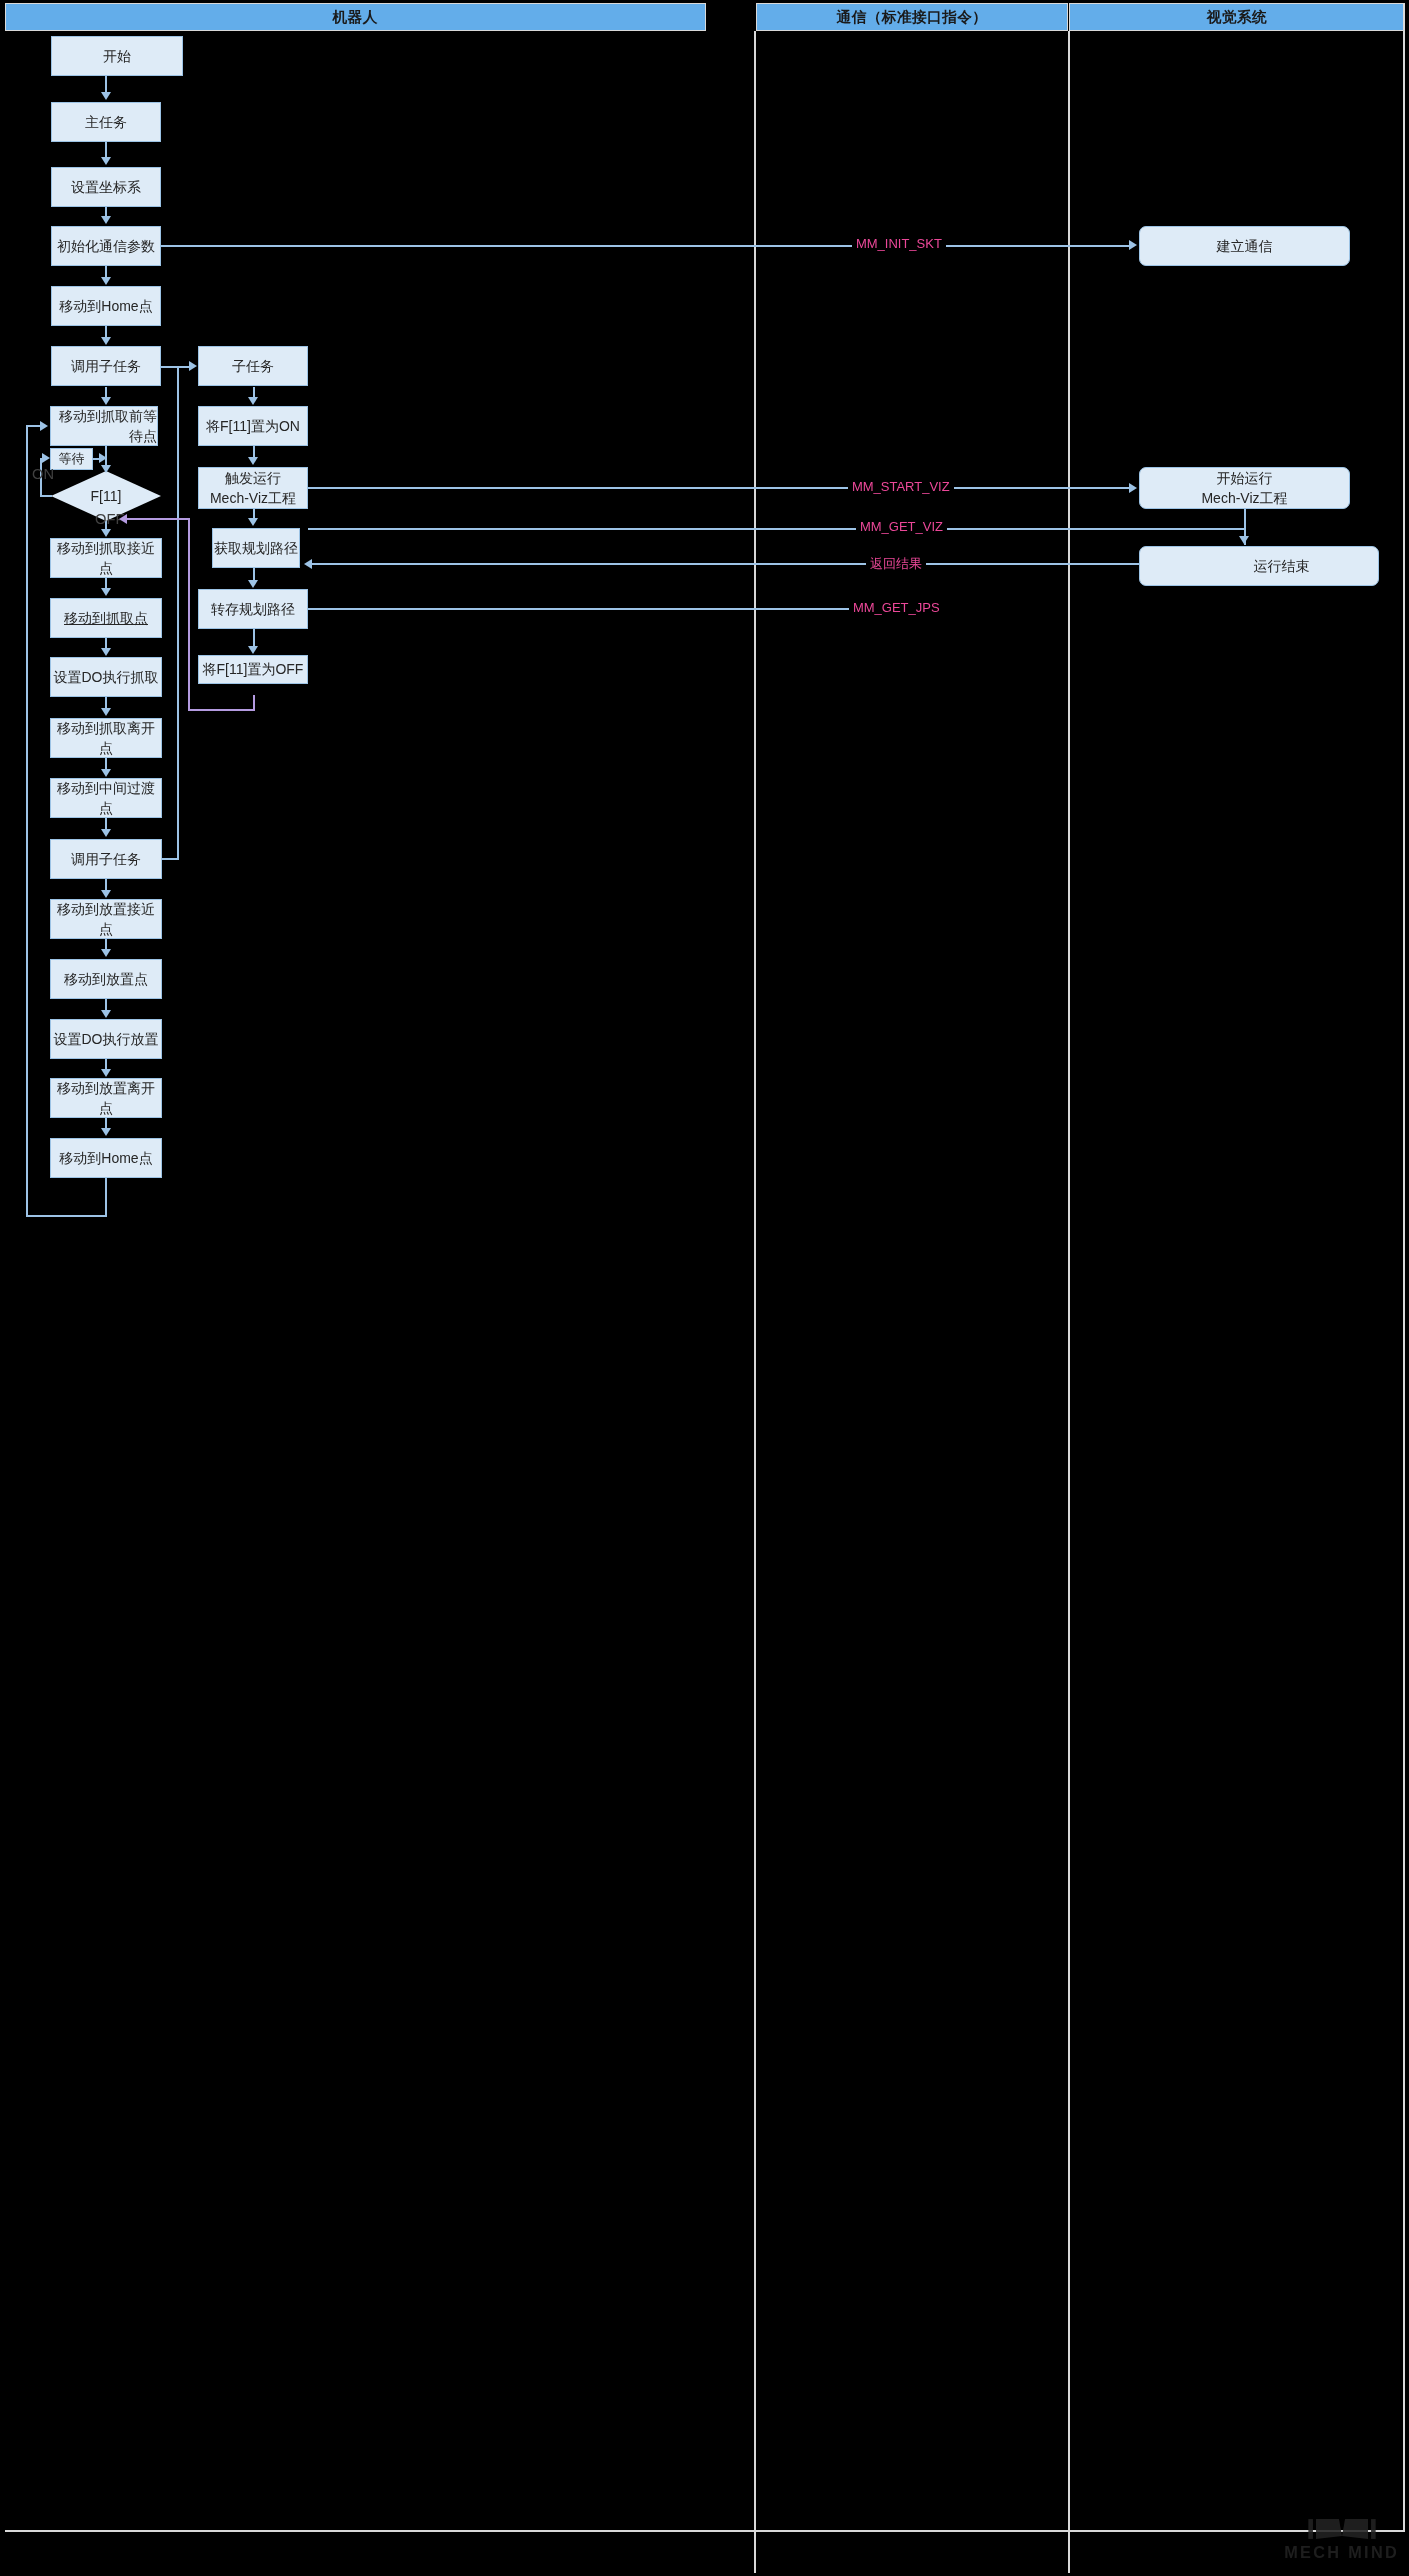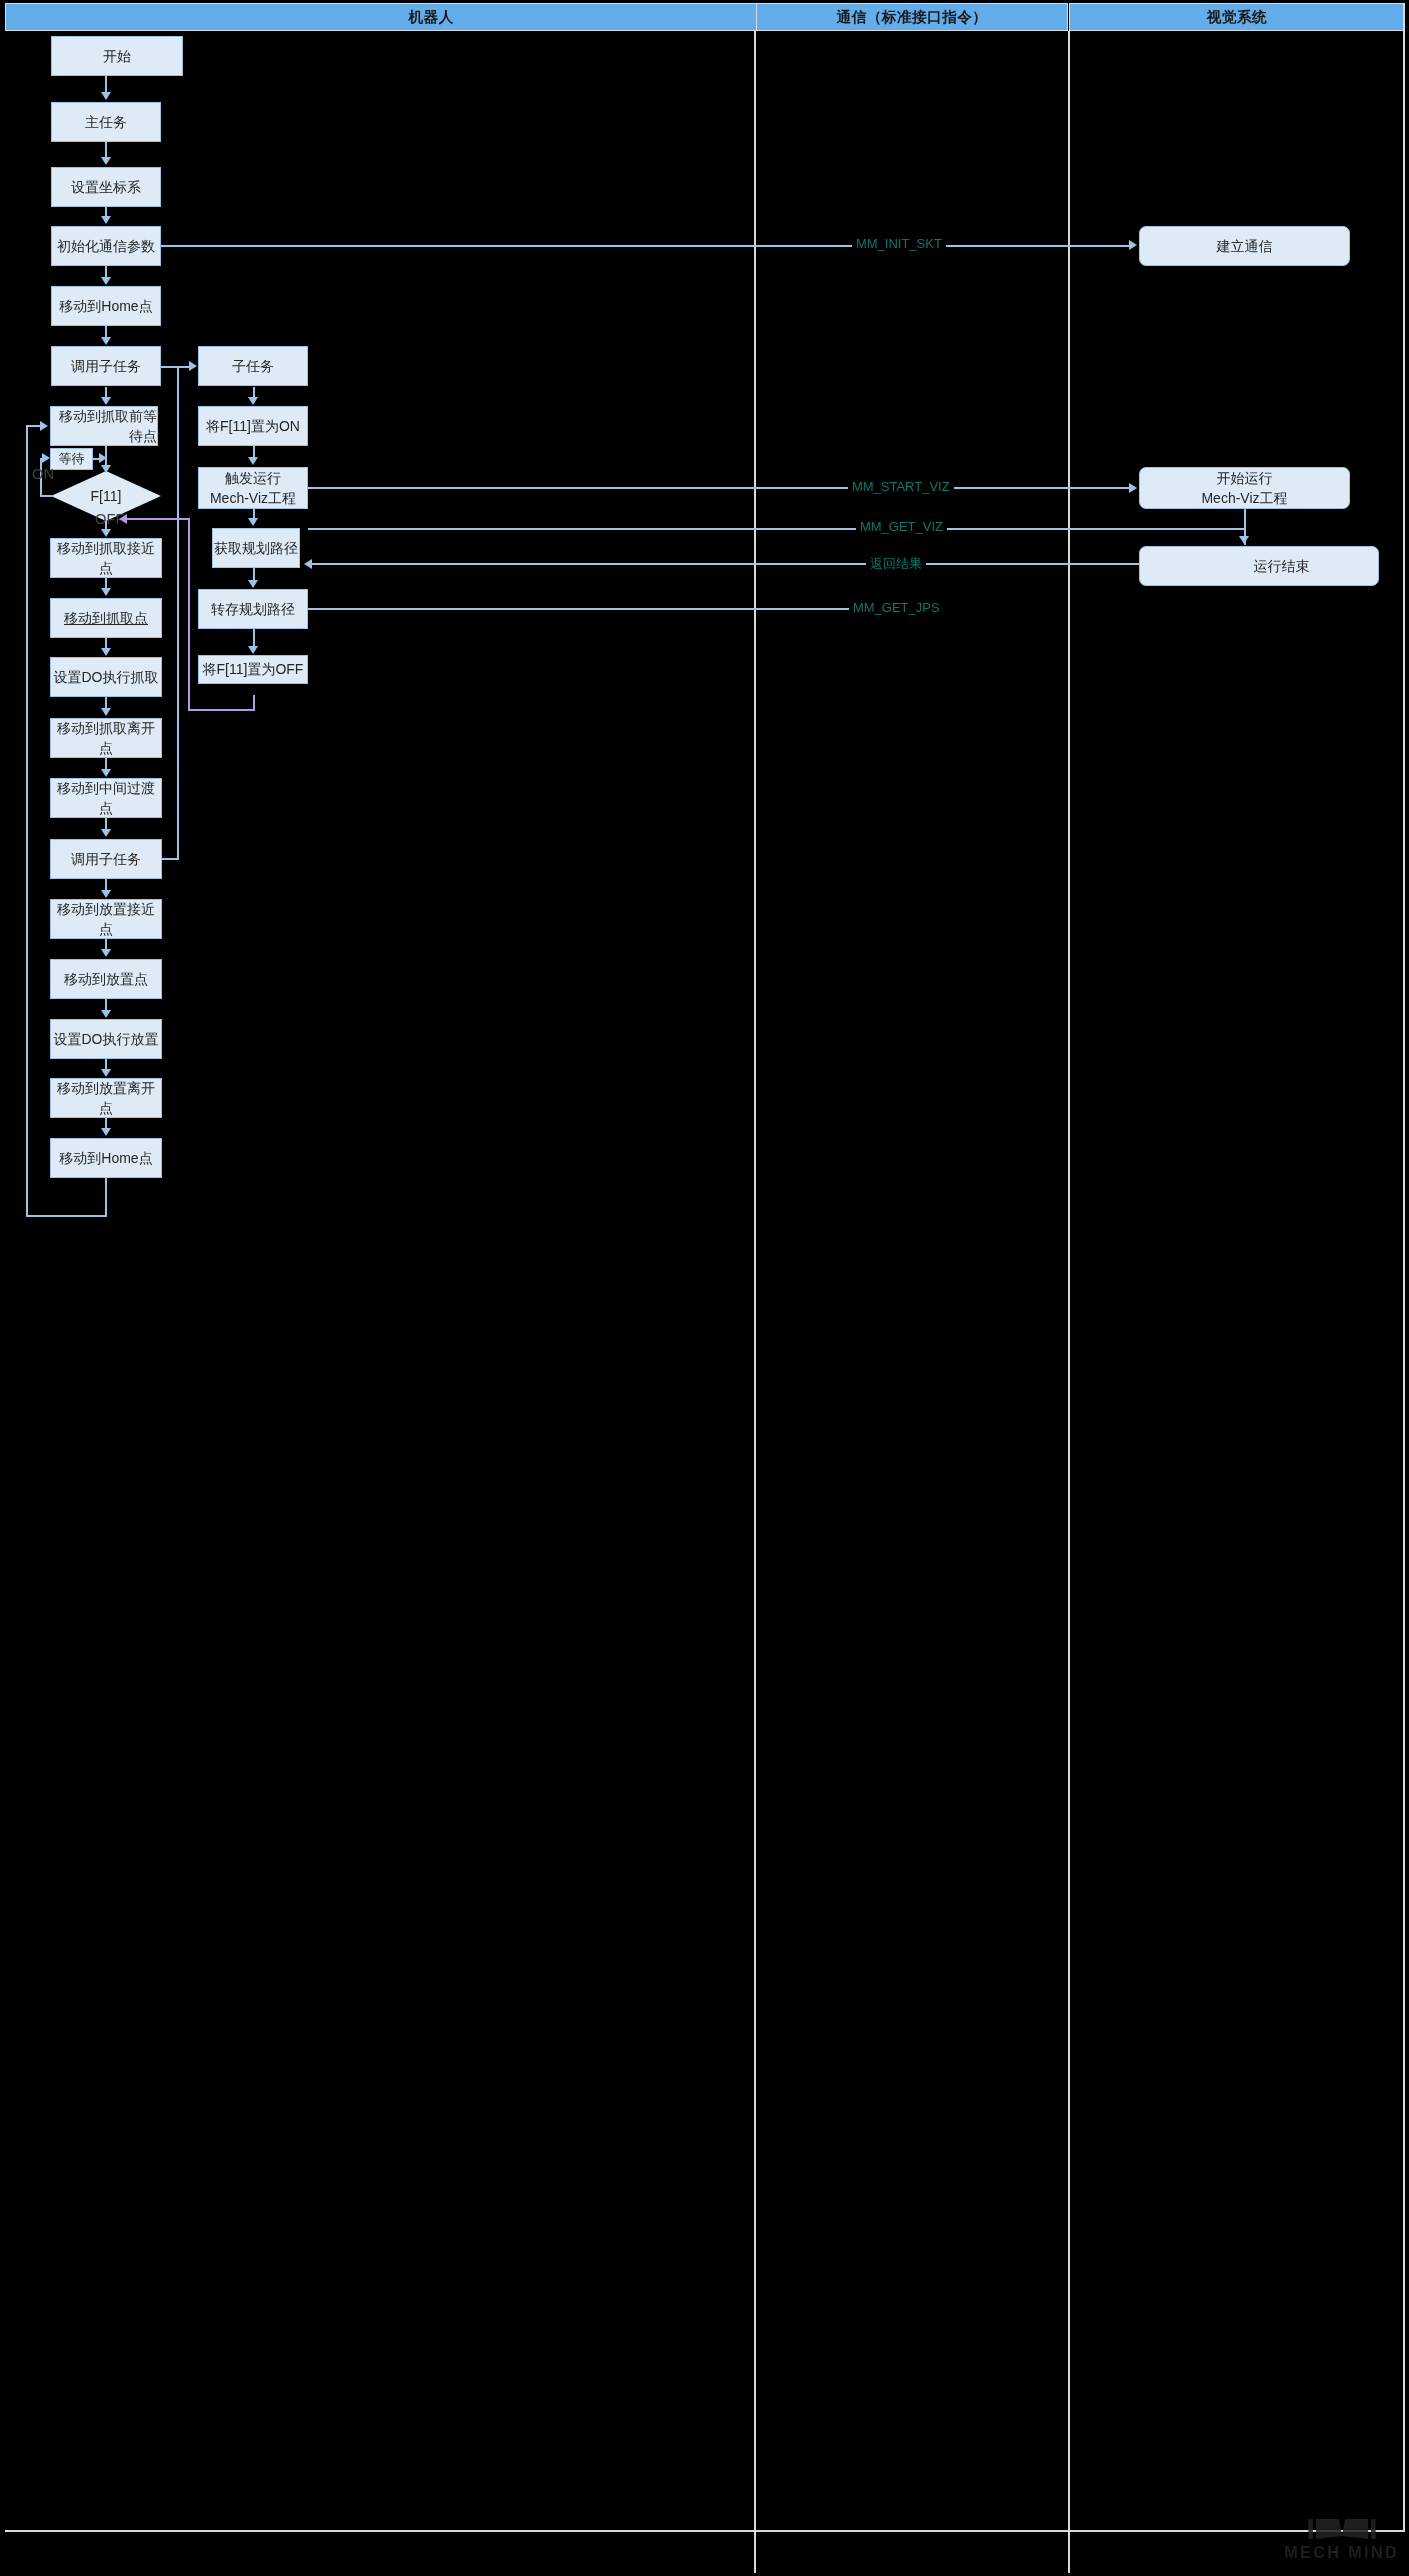--- a/index.html
+++ b/index.html
@@ -39,36 +39,36 @@
   .lnh{height:1.5px;}
   .ln.purple{background:#b49be0;}
   .arrow{position:absolute;width:0;height:0;}
   .arr-d{border-left:5.4px solid transparent;border-right:5.4px solid transparent;border-top:8.5px solid #9dc3e6;}
   .arr-r{border-top:5.4px solid transparent;border-bottom:5.4px solid transparent;border-left:8.5px solid #9dc3e6;}
   .arr-l{border-top:5.4px solid transparent;border-bottom:5.4px solid transparent;border-right:8.5px solid #9dc3e6;}
   .arr-l.purple{border-right-color:#b49be0;}
 
   
   .elabel{
-    position:absolute;color:#0f766e;font-size:13px;white-space:nowrap;
+    position:absolute;color:#ec4899;font-size:13px;white-space:nowrap;
     background:#000;padding:0 3.9px;
   }
   .slabel{position:absolute;color:#404040;font-size:14.7px;white-space:nowrap;}
 
   
   #wm{position:absolute;right:11px;bottom:14px;opacity:.88;
       display:flex;flex-direction:column;align-items:center;}
   #wm .wm-txt{color:#232323;font-size:16.3px;font-weight:bold;letter-spacing:2.3px;margin-top:1.5px;}
 </style>
 </head>
 <body>
 
 <div id="stage">
 
-  <div class="lane-head" style="left:4.6px;width:853px;">
+  <div class="lane-head" style="left:4.6px;width:701px;">
     <span>机器人</span>
   </div>
   <div class="lane-head" style="left:756px;width:312px;">
     <span>通信（标准接口指令）</span>
   </div>
   <div class="lane-head" style="left:1069px;width:336px;">
     <span>视觉系统</span>
   </div>
 
   <div class="lane-div" style="left:754px;height:2542px;"></div>

